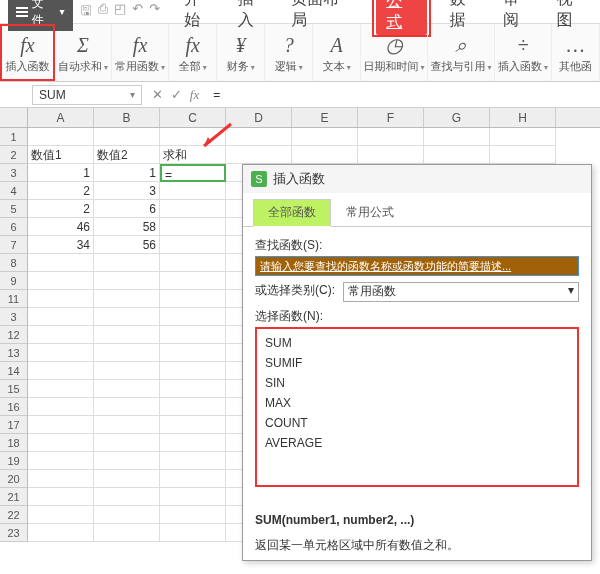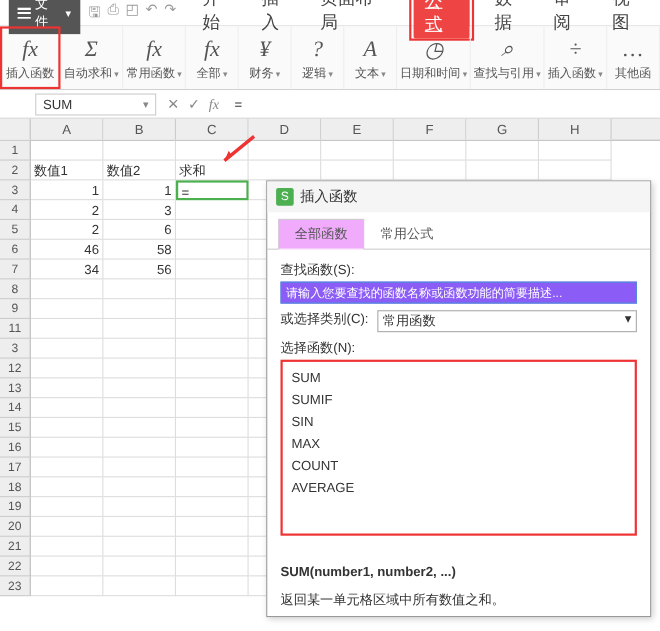--- a/index.html
+++ b/index.html
@@ -50,25 +50,25 @@
   
   .arrow { position: absolute; width: 40px; height: 30px; }
   .arrow svg { width: 100%; height: 100%; }
   
   
   .dialog { position: absolute; left: 242px; top: 164px; width: 350px; background: #fff; border: 1px solid #999; box-shadow: 2px 2px 6px rgba(0,0,0,0.2); }
   .dlg-title { height: 28px; background: #f5f5f5; display: flex; align-items: center; padding: 0 8px; gap: 6px; font-size: 13px; }
   .dlg-title-ico { width: 16px; height: 16px; background: #4CAF50; color: #fff; font-size: 11px; display: flex; align-items: center; justify-content: center; border-radius: 2px; }
   .dlg-tabs { display: flex; border-bottom: 1px solid #ccc; padding: 6px 10px 0; gap: 0; }
   .dlg-tab { padding: 4px 14px; border: 1px solid transparent; font-size: 12px; color: #555; }
-  .dlg-tab.active { border: 1px solid #ccc; border-bottom: 1px solid #fff; background: #f0abfc; margin-bottom: -1px; }
+  .dlg-tab.active { border: 1px solid #ccc; border-bottom: 1px solid #fff; background: #bef264; margin-bottom: -1px; }
   .dlg-body { padding: 10px 12px; }
   .dlg-row { margin-bottom: 6px; }
   .dlg-lbl { font-size: 12px; color: #333; display: block; margin-bottom: 2px; }
-  .dlg-input { width: 100%; height: 20px; border: 1px solid #4890d8; background: #8b5cf6; color: #fff; padding: 0 4px; font-size: 11px; }
+  .dlg-input { width: 100%; height: 20px; border: 1px solid #4890d8; background: #a16207; color: #fff; padding: 0 4px; font-size: 11px; text-decoration: underline; }
   .dlg-row-h { display: flex; align-items: flex-start; gap: 8px; }
   .dlg-select { flex: 1; height: 20px; border: 1px solid #aaa; padding: 0 4px; font-size: 12px; background: #fff; }
   .func-list { border: 2px solid #e33; padding: 4px 6px; min-height: 160px; margin-top: 2px; }
   .func-item { padding: 3px 2px; font-size: 12px; color: #333; }
   .dlg-info { padding: 10px 12px 6px; }
   .dlg-sig { font-weight: bold; font-size: 12px; margin-bottom: 10px; }
   .dlg-desc { font-size: 12px; color: #333; }
 </style>
 </head>
 <body>

